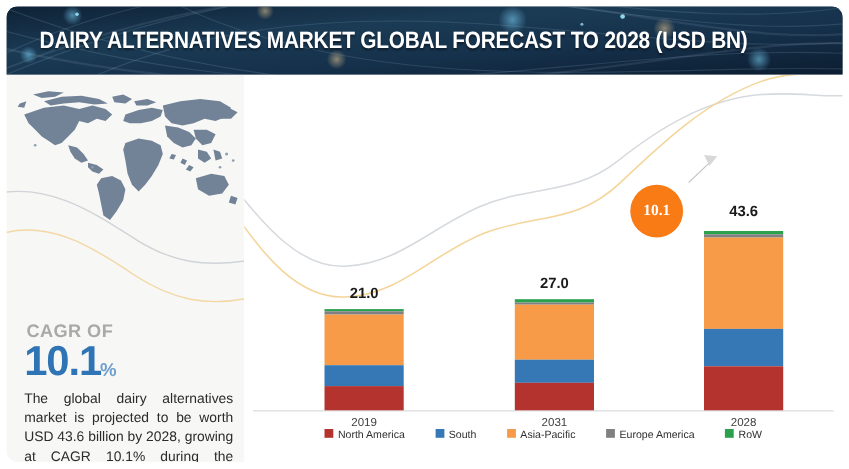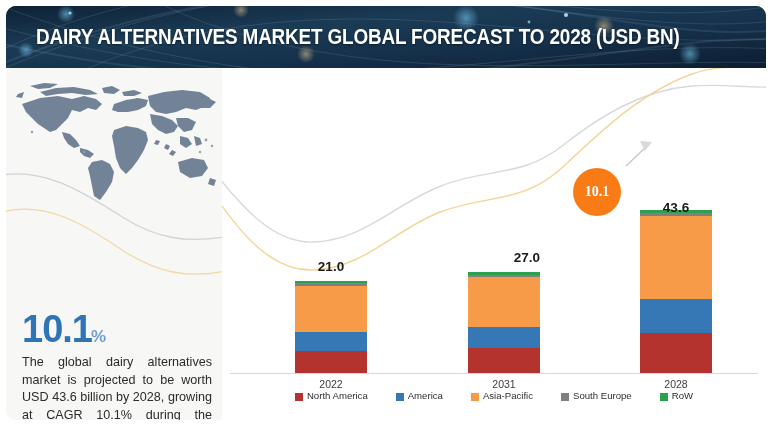--- a/index.html
+++ b/index.html
@@ -99,21 +99,21 @@
     color:#ffffff; font-size:14px; font-weight:bold;
     font-family:"Liberation Serif", serif;
   }
 
   
   .legend {
     position:absolute; left:0; top:322px; width:544px;
     display:flex; justify-content:center; align-items:center;
     gap:28px;
   }
-  .legend-item { display:flex; align-items:flex-end; gap:4px; }
+  .legend-item { display:flex; align-items:flex-start; gap:4px; }
   .legend-swatch { width:8px; height:8px; display:inline-block; }
   .legend-text { font-size:9.6px; color:#2e2e2e; white-space:nowrap; }
 </style>
 </head>
 <body>
 
 <div class="frame">
 
   <div class="header">
     <svg class="hdr-bg" viewBox="0 0 760 62" preserveAspectRatio="none">
@@ -205,20 +205,21 @@
         <circle cx="74" cy="78" r="1.2"></circle>
         <circle cx="22" cy="58" r="1.2"></circle>
       </g>
     </svg>
 
     <svg style="position:absolute;left:0;top:0;width:216px;height:352px;pointer-events:none" viewBox="0 0 216 352" preserveAspectRatio="none">
       <path d="M-10,108 C40,98 80,126 118,150 C150,170 180,176 224,168" fill="none" stroke="#c9cdd2" stroke-width="1.3" stroke-opacity=".85"></path>
       <path d="M-10,146 C36,130 78,156 116,182 C150,204 182,212 224,202" fill="none" stroke="#f2d49b" stroke-width="1.3" stroke-opacity=".9"></path>
     </svg>
 
+    <div class="cagr-of">CAGR OF</div>
     <div class="cagr-val">10.1</div>
     <div class="cagr-pct">%</div>
     <div class="desc">The global dairy alternatives market is projected to be worth USD 43.6 billion by 2028, growing at CAGR 10.1% during the forecast period.</div>
   </div>
 
   <div class="panel-right">
     <div class="chart" id="chart-root">
 
       <svg style="position:absolute;left:0;top:0;width:544px;height:352px;pointer-events:none" viewBox="0 0 544 352" preserveAspectRatio="none">
         <path d="M-14,96 C20,140 52,176 92,174 C140,172 168,140 214,120
@@ -237,59 +238,59 @@
 
       <div id="bars-layer">
           <div class="bar" style="left: 73px; bottom: 47px; height: 91.9679px;">
             <div class="seg" style="background: rgb(181, 51, 46); height: 24.3902%;"></div>
             <div class="seg" style="background: rgb(53, 120, 181); height: 20.7317%;"></div>
             <div class="seg" style="background: rgb(248, 155, 72); height: 49.187%;"></div>
             <div class="seg" style="background: rgb(128, 128, 128); height: 3.25203%;"></div>
             <div class="seg" style="background: rgb(43, 161, 77); height: 2.43902%;"></div>
           </div>
           <div class="bar-label" style="left: 73px; top: 191.032px;">21.0</div>
-          <div class="tick" style="left: 73px;">2022</div>
+          <div class="tick" style="left: 73px;">2019</div>
           <div class="bar" style="left: 246px; bottom: 47px; height: 100.94px;">
             <div class="seg" style="background: rgb(181, 51, 46); height: 24.4444%;"></div>
             <div class="seg" style="background: rgb(53, 120, 181); height: 20.7407%;"></div>
             <div class="seg" style="background: rgb(248, 155, 72); height: 49.6296%;"></div>
             <div class="seg" style="background: rgb(128, 128, 128); height: 2.59259%;"></div>
             <div class="seg" style="background: rgb(43, 161, 77); height: 2.59259%;"></div>
           </div>
-          <div class="bar-label" style="left: 246px; top: 182.06px; text-align: right;">27.0</div>
+          <div class="bar-label" style="left: 246px; top: 182.06px;">27.0</div>
           <div class="tick" style="left: 246px;">2031</div>
           <div class="bar" style="left: 418px; bottom: 47px; height: 163px;">
             <div class="seg" style="background: rgb(181, 51, 46); height: 24.3119%;"></div>
             <div class="seg" style="background: rgb(53, 120, 181); height: 21.3303%;"></div>
             <div class="seg" style="background: rgb(248, 155, 72); height: 50.4587%;"></div>
             <div class="seg" style="background: rgb(128, 128, 128); height: 2.29358%;"></div>
             <div class="seg" style="background: rgb(43, 161, 77); height: 1.6055%;"></div>
           </div>
-          <div class="bar-label" style="left: 418px; top: 132px;">43.6</div>
+          <div class="bar-label" style="left: 418px; top: 116px;">43.6</div>
           <div class="tick" style="left: 418px; text-align: center;">2028</div>
         </div>
 
       <div class="callout" id="callout-bubble" style="left: 351px; top: 100px; background: rgb(249, 123, 22);">10.1</div>
 
       <div class="legend" id="legend">
           <div class="legend-item">
             <span class="legend-swatch" style="background: rgb(181, 51, 46);"></span>
             <span class="legend-text">North America</span>
           </div>
           <div class="legend-item">
             <span class="legend-swatch" style="background: rgb(53, 120, 181);"></span>
-            <span class="legend-text">America</span>
+            <span class="legend-text">South</span>
           </div>
           <div class="legend-item">
             <span class="legend-swatch" style="background: rgb(248, 155, 72);"></span>
             <span class="legend-text">Asia-Pacific</span>
           </div>
           <div class="legend-item">
             <span class="legend-swatch" style="background: rgb(128, 128, 128);"></span>
-            <span class="legend-text">South Europe</span>
+            <span class="legend-text">Europe America</span>
           </div>
           <div class="legend-item">
             <span class="legend-swatch" style="background: rgb(43, 161, 77);"></span>
             <span class="legend-text">RoW</span>
           </div>
         </div>
 
     </div>
   </div>
 

